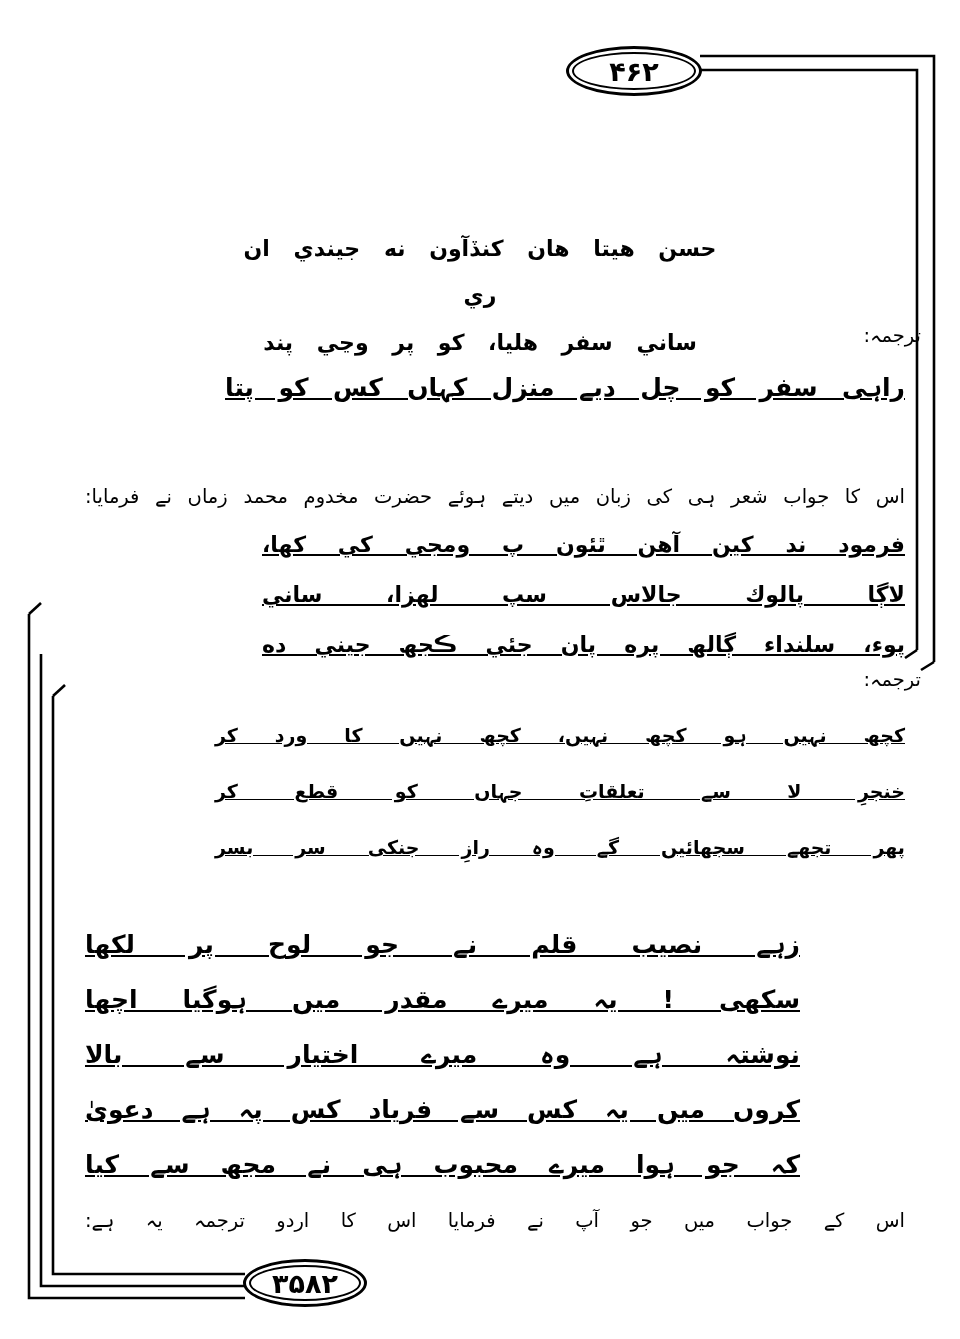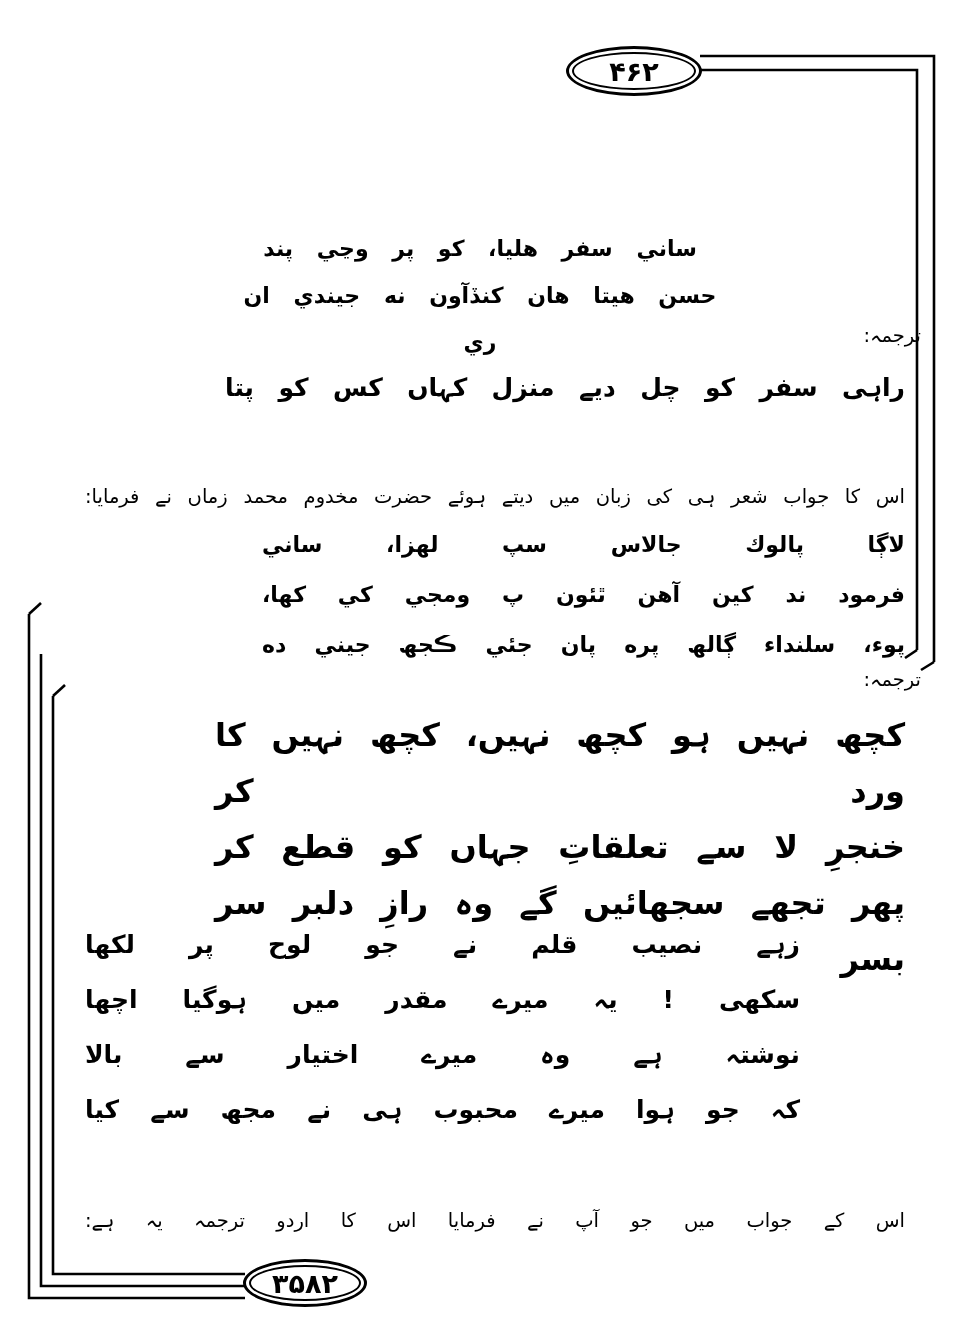--- a/index.html
+++ b/index.html
@@ -78,35 +78,35 @@
     left: 220px;
     right: 220px;
     text-align: center;
     font-size: 22px;
     font-weight: bold;
     line-height: 47px;
     word-spacing: 16px;
   }
 
   
-  .verse { position: absolute; }
+  .verse { position: absolute; text-decoration: underline; }
   .verse .vline {
     font-weight: bold;
     text-align: justify;
     text-align-last: justify;
     word-spacing: 6px;
   }
   .verse-1 { top: 348px; left: 225px; right: 55px; }
   .verse-1 .vline { font-size: 25px; line-height: 56px; }
 
   .verse-sindhi { top: 508px; left: 262px; right: 55px; }
   .verse-sindhi .vline { font-size: 22px; line-height: 50px; }
 
   .verse-2 { top: 695px; left: 215px; right: 55px; }
-  .verse-2 .vline { font-size: 32px; line-height: 56px; }
+  .verse-2 .vline { font-size: 19px; line-height: 56px; }
 
   .verse-3 { top: 905px; left: 85px; right: 160px; }
   .verse-3 .vline { font-size: 25px; line-height: 55px; }
 </style>
 </head>
 <body>
 
 <div class="page">
 
   <svg class="ornament" viewBox="0 0 960 1339" xmlns="http://www.w3.org/2000/svg">
@@ -125,51 +125,52 @@
     </g>
   </svg>
 
   <div class="oval oval-top">
     <span class="inner"></span>
     <span class="num">۴۶۲</span>
   </div>
 
 
   <div class="couplet" style="top:213px">
+    <div>حسن هيتا هان كنڏآون نه جيندي ان ري</div>
     <div>ساني سفر هليا، كو پر وڃي پند</div>
-    <div>حسن هيتا هان كنڏآون نه جيندي ان ري</div>
   </div>
 
   <div class="tarjuma" style="top:312px">ترجمہ:</div>
 
   <div class="verse verse-1">
     <div class="vline">راہی سفر کو چل دیے منزل کہاں کس کو پتا</div>
   </div>
 
   <p class="prose" style="top:462px">اس کا جواب شعر ہی کی زبان میں دیتے ہوئے حضرت مخدوم محمد زماں نے فرمایا:</p>
 
   <div class="verse verse-sindhi">
+    <div class="vline">فرمود ند كين آهن ٿئون پ ومجي كي كها،</div>
     <div class="vline">لاڳا پالوك جالاس سپ لهزا، ساني</div>
-    <div class="vline">فرمود ند كين آهن ٿئون پ ومجي كي كها،</div>
     <div class="vline">پوء، سلنداء ڳالھ پره پان جئي ڪجھ جيني ده</div>
   </div>
 
   <div class="tarjuma" style="top:656px">ترجمہ:</div>
 
   <div class="verse verse-2">
     <div class="vline">کچھ نہیں ہو کچھ نہیں، کچھ نہیں کا ورد کر</div>
     <div class="vline">خنجرِ لا سے تعلقاتِ جہاں کو قطع کر</div>
-    <div class="vline">پھر تجھے سجھائیں گے وہ رازِ دلبر سر بسر</div>
+    <div class="vline">پھر تجھے سجھائیں گے وہ رازِ جنکی سر بسر</div>
   </div>
 
 
   <div class="verse verse-3">
     <div class="vline">زہے نصیب قلم نے جو لوح پر لکھا</div>
     <div class="vline">سکھی ! یہ میرے مقدر میں ہوگیا اچھا</div>
     <div class="vline">نوشتہ ہے وہ میرے اختیار سے بالا</div>
+    <div class="vline">کروں میں یہ کس سے فریاد کس پہ ہے دعویٰ</div>
     <div class="vline">کہ جو ہوا میرے محبوب ہی نے مجھ سے کیا</div>
   </div>
 
   <p class="prose" style="top:1186px">اس کے جواب میں جو آپ نے فرمایا اس کا اردو ترجمہ یہ ہے:</p>
 
   <div class="oval oval-bottom">
     <span class="inner"></span>
     <span class="num">۳۵۸۲</span>
   </div>
 

